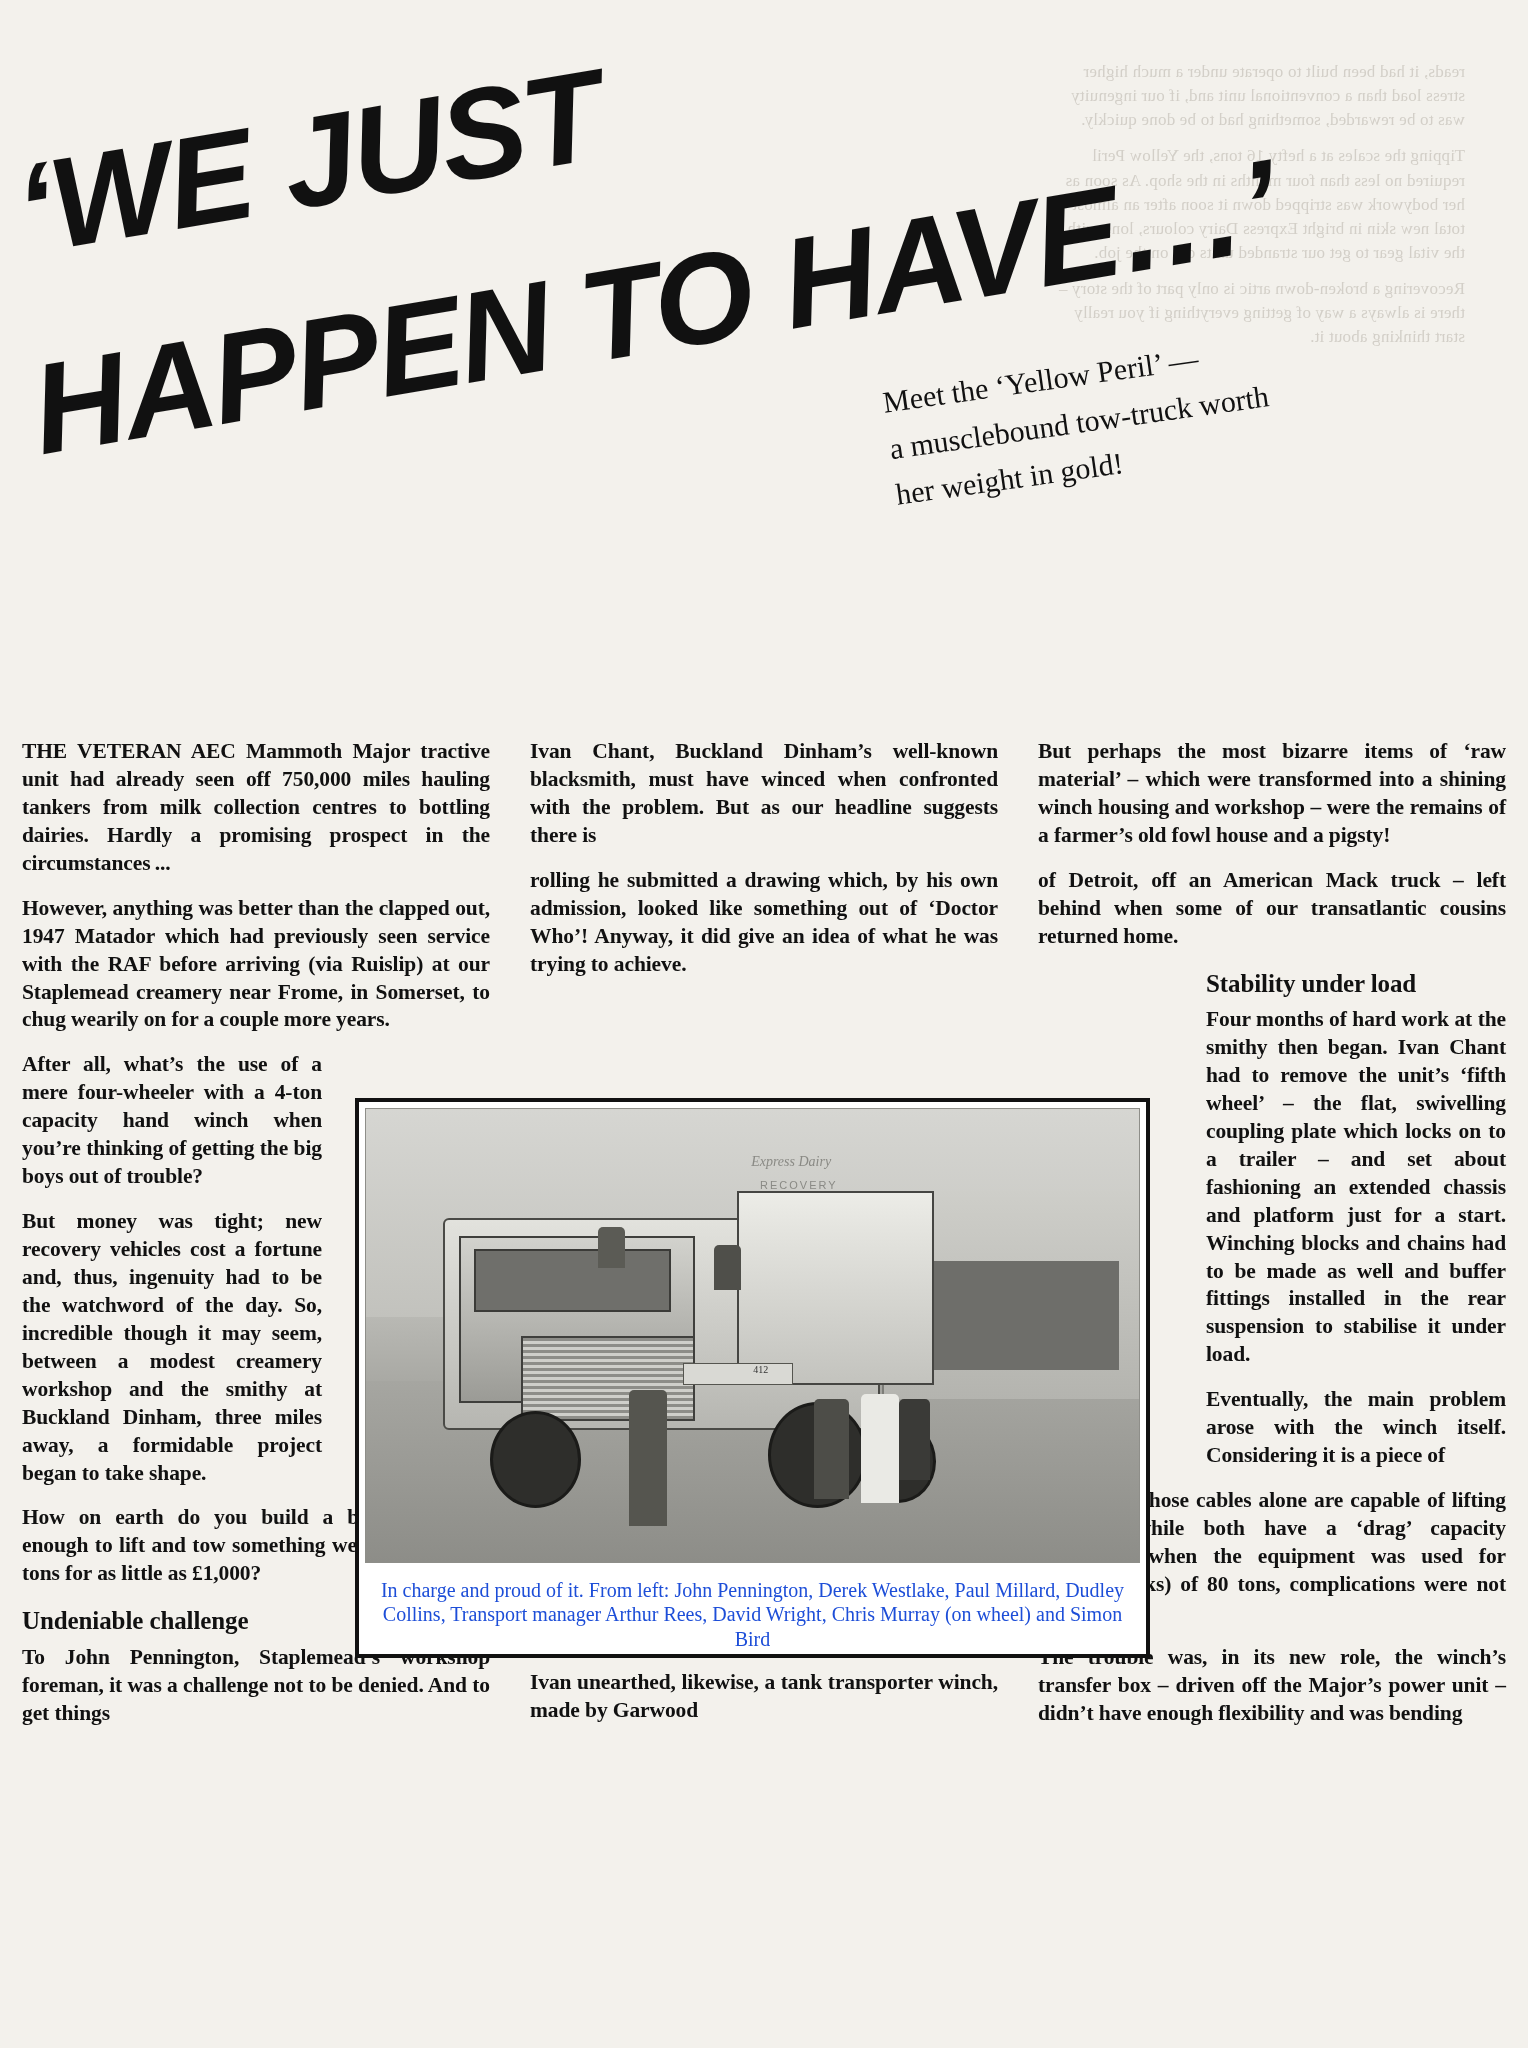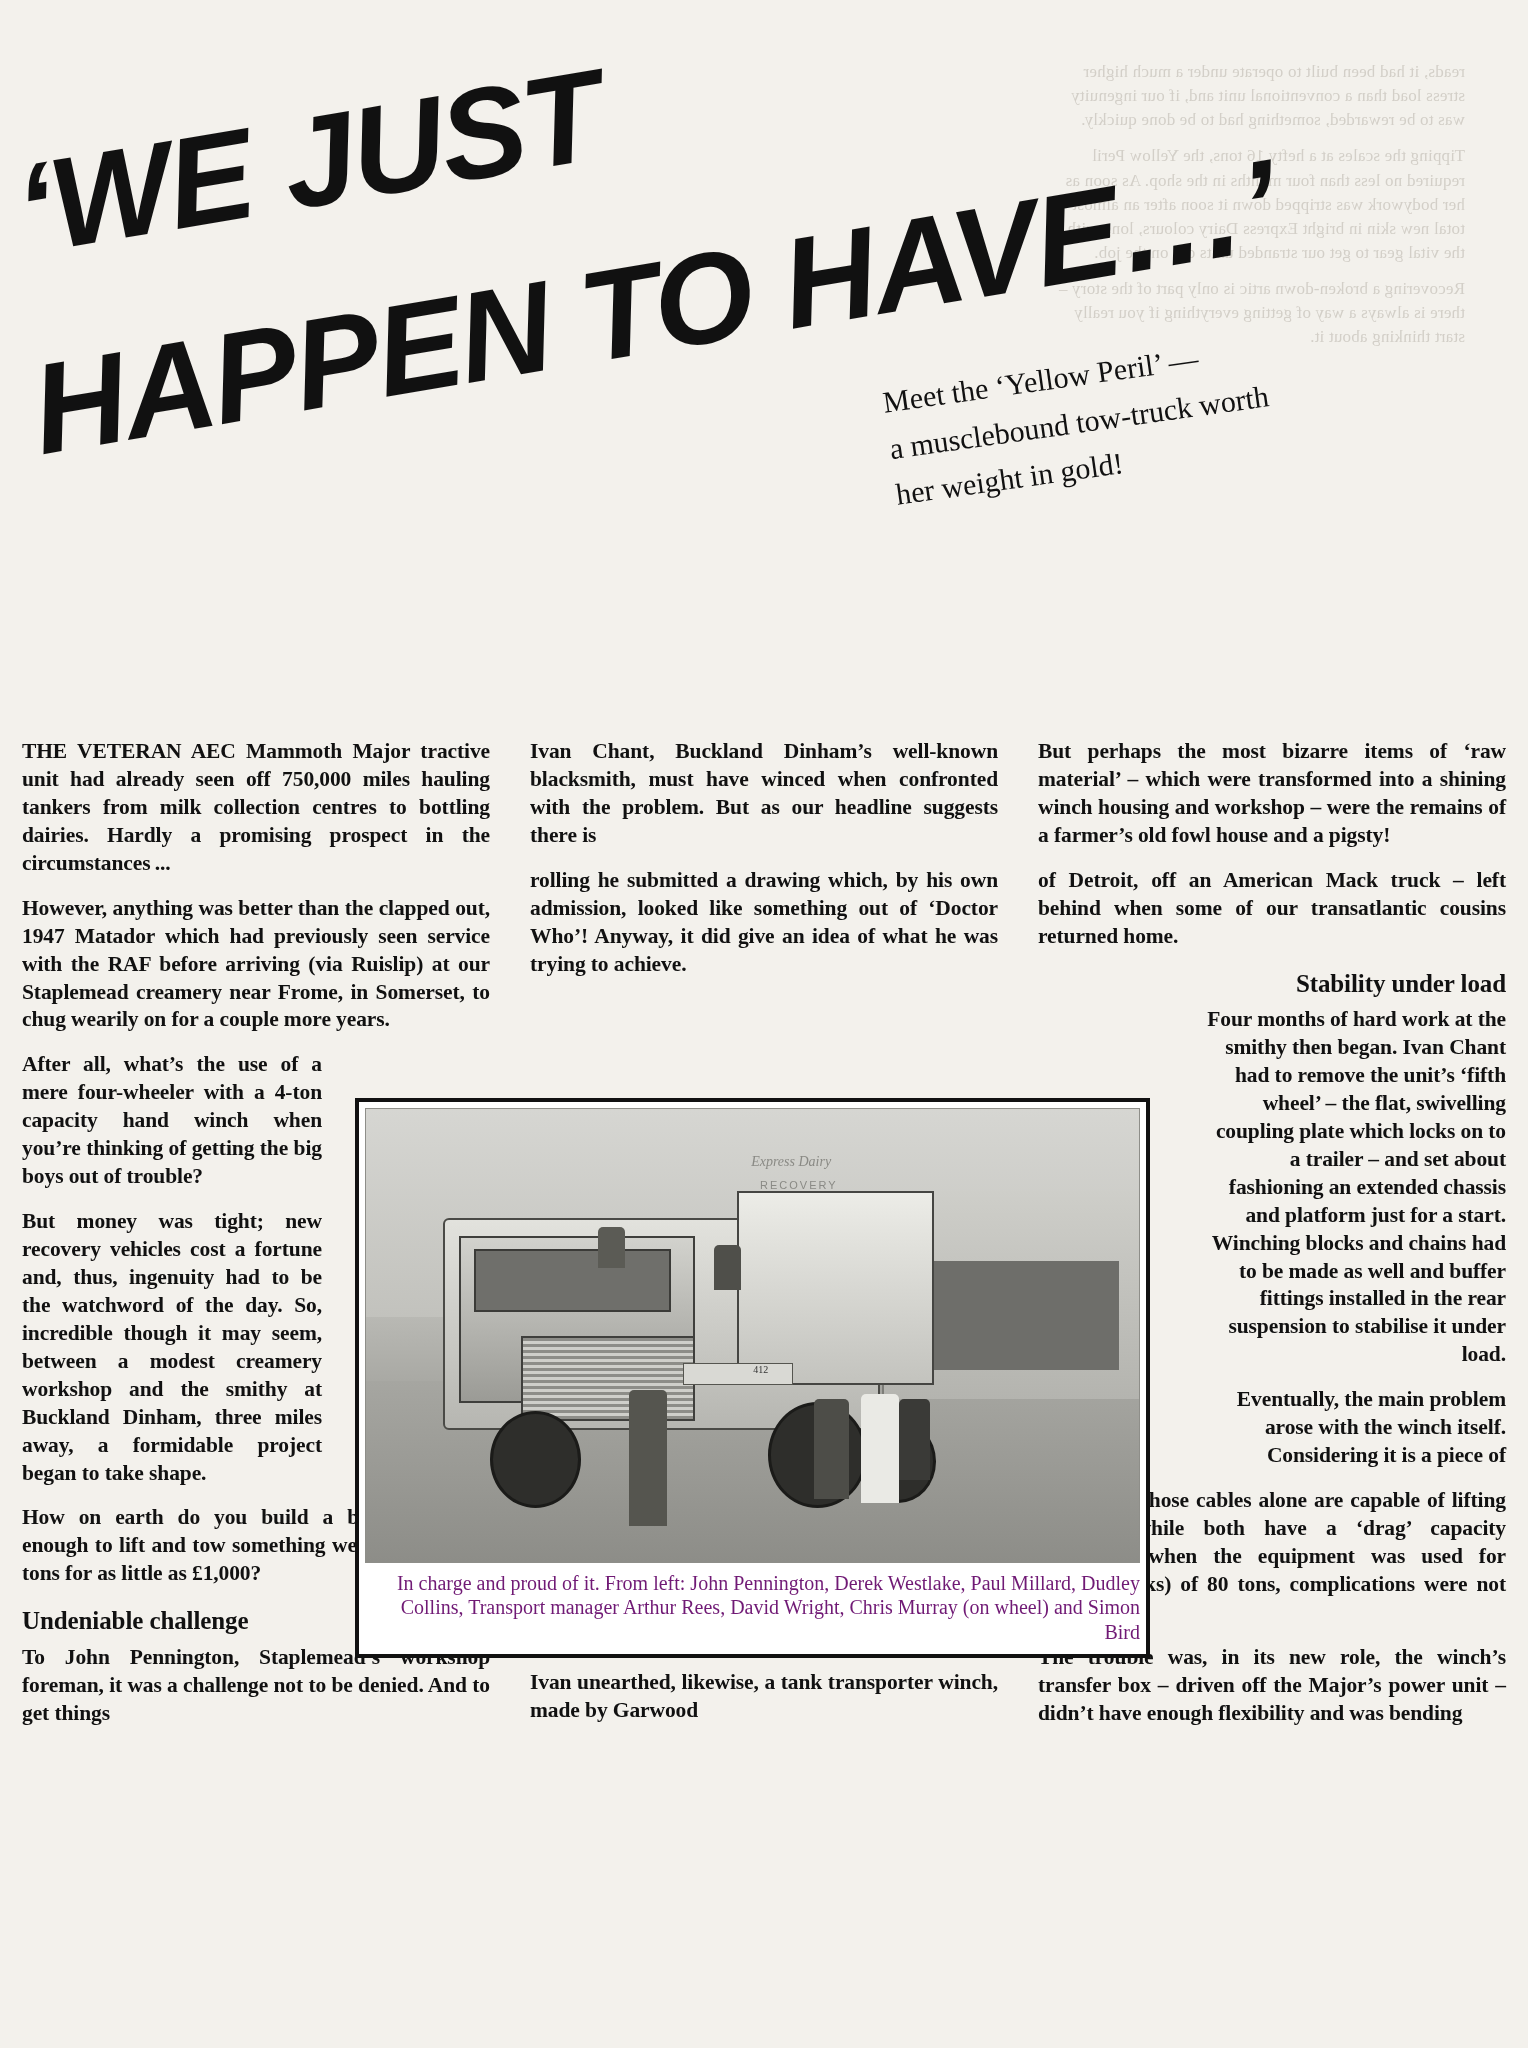--- a/index.html
+++ b/index.html
@@ -98,21 +98,21 @@
   .subhead{
     font-family:"Liberation Serif", serif;
     font-weight:bold;
     font-size:25px;
     margin:6px 0 6px 0;
     text-align:left;
   }
 
   
   .col1 .narrow{width:300px;}
-  .col3 .narrow{width:300px;margin-left:168px;text-align:right;}
+  .col3 .narrow{width:300px;margin-left:168px;}
   .col2 .lower{margin-top:0;}
 
   
   .photo-wrap{
     position:absolute;
     left:355px;top:1098px;
     width:795px;height:560px;
     border:4px solid #111;
     background:#fff;
     padding:6px;
@@ -161,23 +161,23 @@
     font-family:"Liberation Serif",serif;font-style:italic;font-size:14px;color:#8a8a85;}
   .logo-sub{position:absolute;left:46%;top:15.5%;width:20%;text-align:center;
     font-family:Liberation Sans, sans-serif;font-size:11px;letter-spacing:2px;color:#8a8a85;}
   .plate{position:absolute;left:41%;top:56%;width:8%;height:4.5%;background:#d9d9d4;
     border:1px solid #55554f;font-size:10px;text-align:center;color:#333;padding-left:46px;}
 
   .caption{
     font-family:"Liberation Serif", serif;
     font-size:20px;
     line-height:1.22;
-    text-align:right;
-    margin-top:8px;
-    color:#701a75;
+    text-align:center;
+    margin-top:15px;
+    color:#1d4ed8;
   }
 
   
   .sp{height:12px;}
 </style>
 </head>
 <body>
 
 <div class="page">
 

